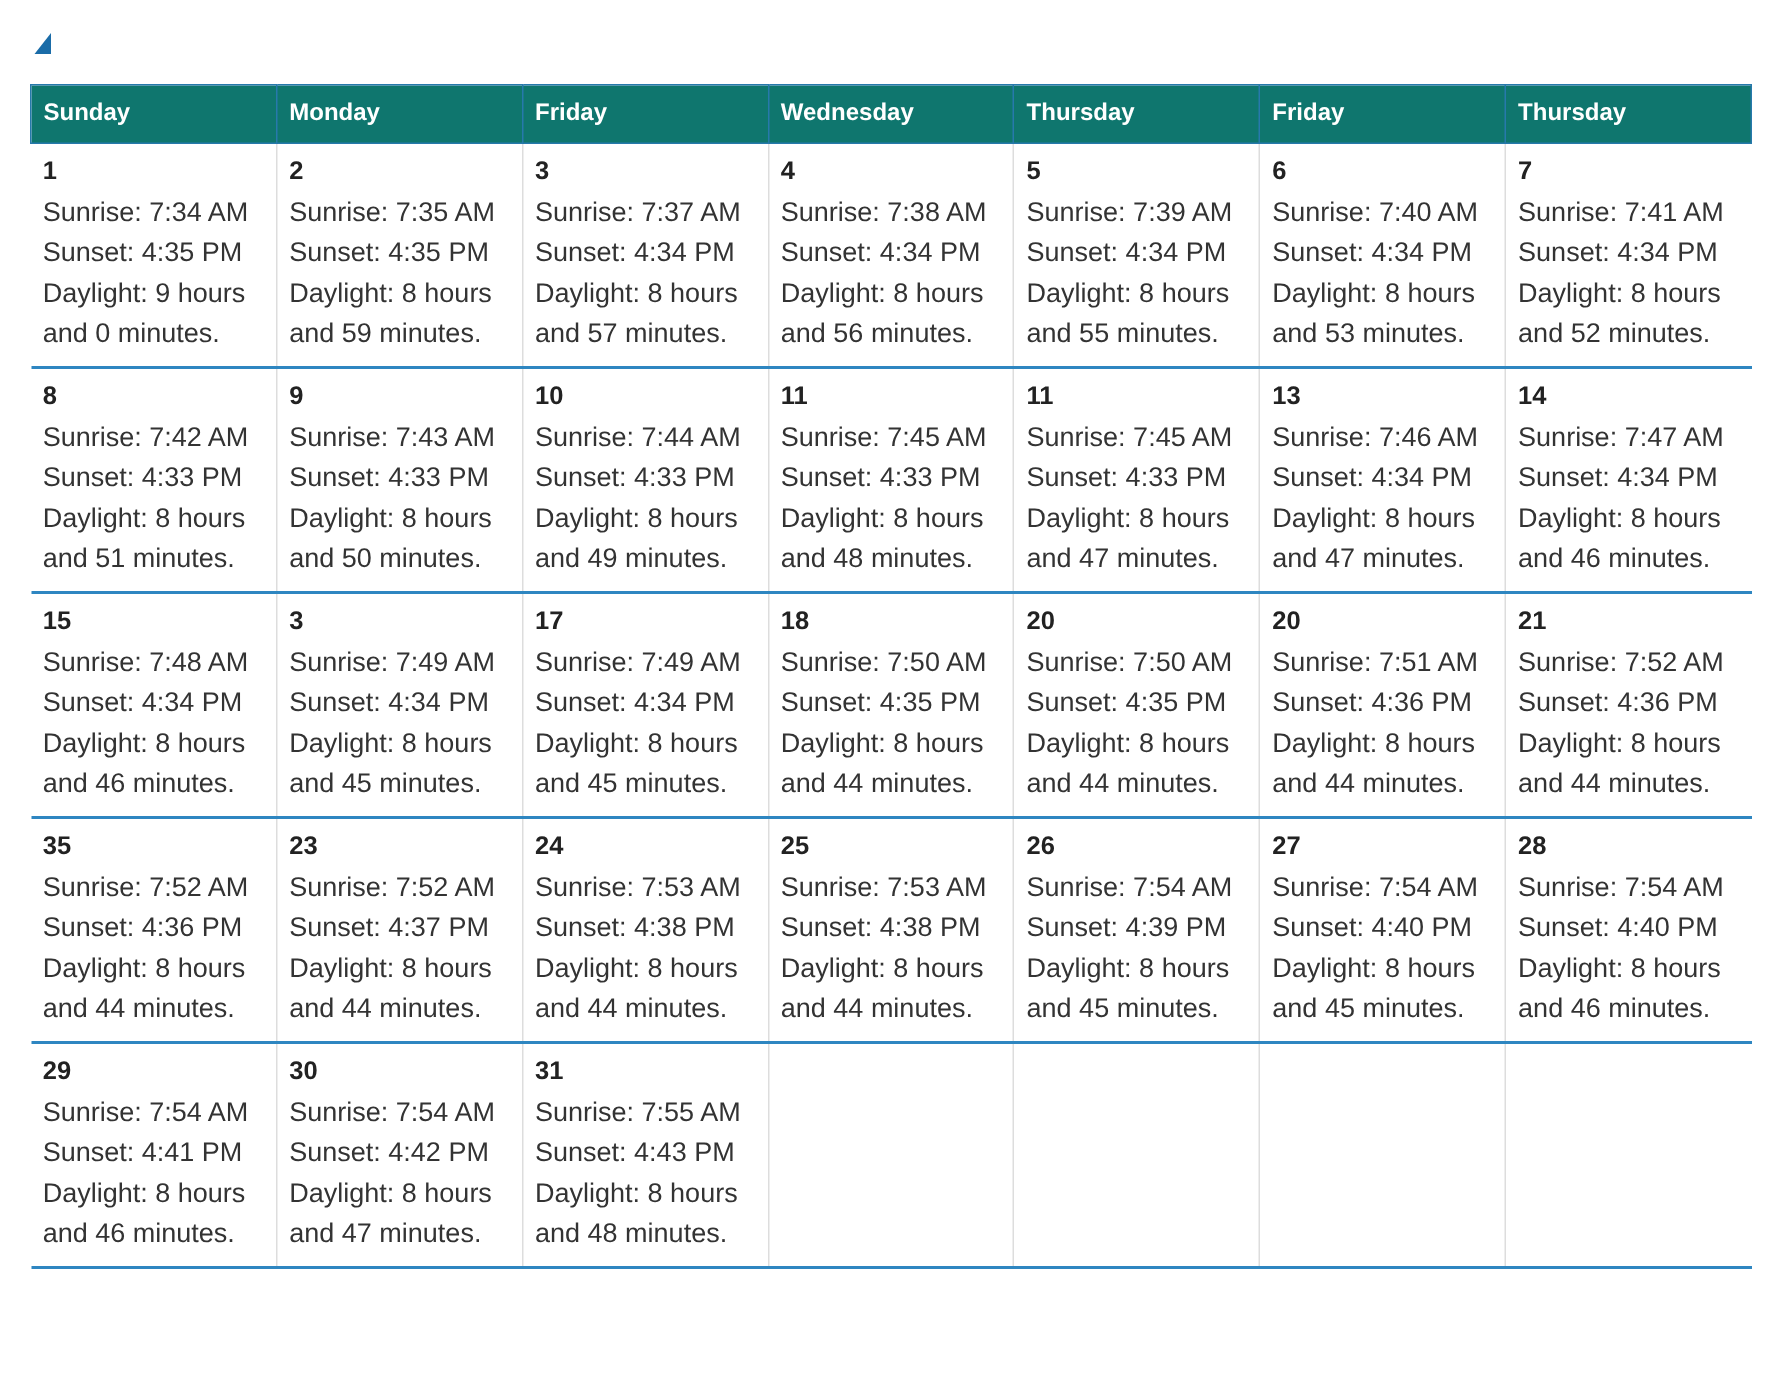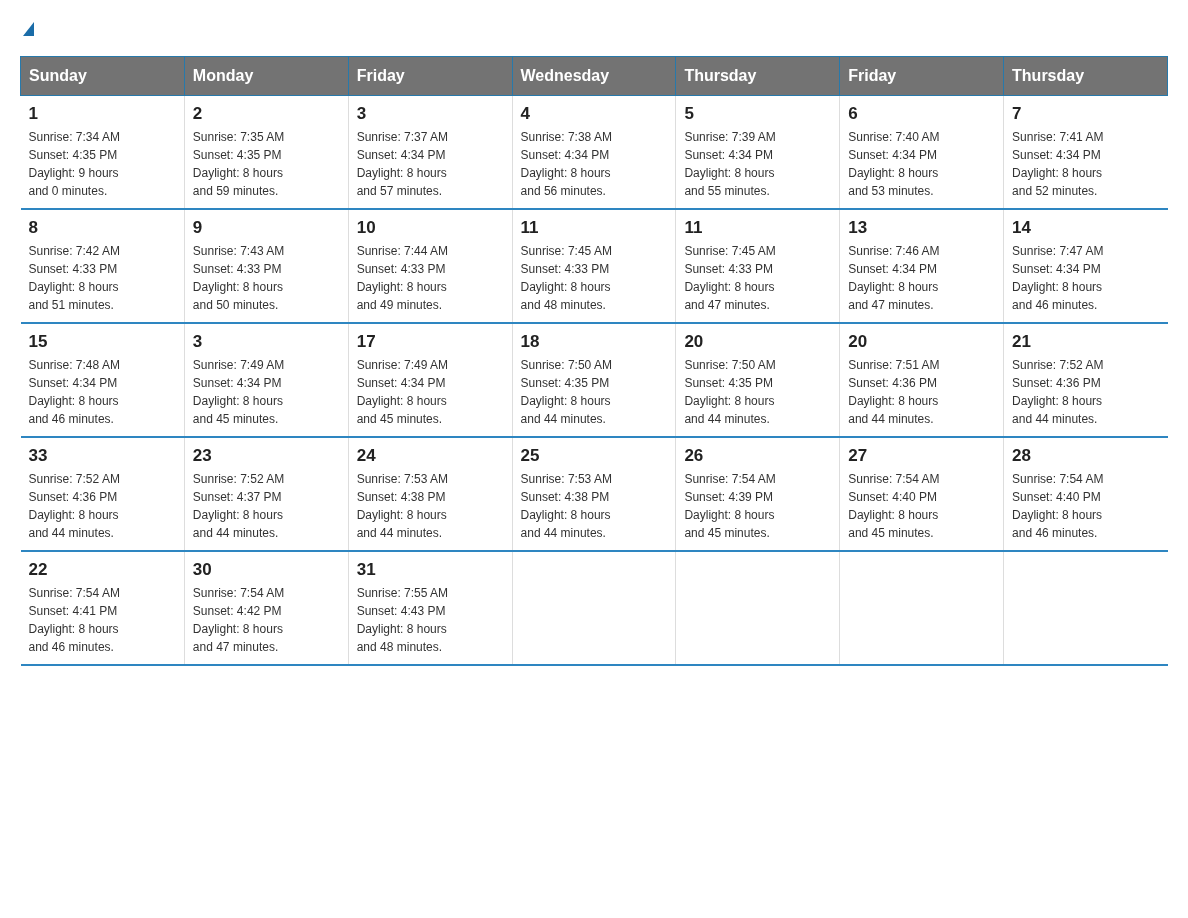--- a/index.html
+++ b/index.html
@@ -46,21 +46,21 @@
       font-size: 22px;
       color: #555;
       margin-top: 4px;
     }
     table {
       width: 100%;
       border-collapse: collapse;
       table-layout: fixed;
     }
     thead tr {
-      background-color: #737373;
+      background-color: #0f766e;
       margin-left: 24px;
     }
     thead th {
       color: #fff;
       font-size: 16px;
       font-weight: bold;
       padding: 10px 8px;
       text-align: left;
       border: 1px solid #2779ab;
     }
@@ -80,21 +80,21 @@
       border-right: none;
     }
     .day-num {
       font-size: 17px;
       font-weight: bold;
       color: #222;
       display: block;
       margin-bottom: 4px;
     }
     .day-info {
-      font-size: 12px;
+      font-size: 18px;
       line-height: 1.5;
       color: #333;
     }
     .empty-cell {
       background: #fff;
     }
   </style>
 </head>
 <body>
 
@@ -210,21 +210,21 @@
         <span class="day-num">20</span>
         <div class="day-info">Sunrise: 7:51 AM<br>Sunset: 4:36 PM<br>Daylight: 8 hours<br>and 44 minutes.</div>
       </td>
         <td>
         <span class="day-num">21</span>
         <div class="day-info">Sunrise: 7:52 AM<br>Sunset: 4:36 PM<br>Daylight: 8 hours<br>and 44 minutes.</div>
       </td>
       </tr>
       <tr>
         <td>
-        <span class="day-num">33</span>
+        <span class="day-num">35</span>
         <div class="day-info">Sunrise: 7:52 AM<br>Sunset: 4:36 PM<br>Daylight: 8 hours<br>and 44 minutes.</div>
       </td>
         <td>
         <span class="day-num">23</span>
         <div class="day-info">Sunrise: 7:52 AM<br>Sunset: 4:37 PM<br>Daylight: 8 hours<br>and 44 minutes.</div>
       </td>
         <td>
         <span class="day-num">24</span>
         <div class="day-info">Sunrise: 7:53 AM<br>Sunset: 4:38 PM<br>Daylight: 8 hours<br>and 44 minutes.</div>
       </td>
@@ -240,21 +240,21 @@
         <span class="day-num">27</span>
         <div class="day-info">Sunrise: 7:54 AM<br>Sunset: 4:40 PM<br>Daylight: 8 hours<br>and 45 minutes.</div>
       </td>
         <td>
         <span class="day-num">28</span>
         <div class="day-info">Sunrise: 7:54 AM<br>Sunset: 4:40 PM<br>Daylight: 8 hours<br>and 46 minutes.</div>
       </td>
       </tr>
       <tr>
         <td>
-        <span class="day-num">22</span>
+        <span class="day-num">29</span>
         <div class="day-info">Sunrise: 7:54 AM<br>Sunset: 4:41 PM<br>Daylight: 8 hours<br>and 46 minutes.</div>
       </td>
         <td>
         <span class="day-num">30</span>
         <div class="day-info">Sunrise: 7:54 AM<br>Sunset: 4:42 PM<br>Daylight: 8 hours<br>and 47 minutes.</div>
       </td>
         <td>
         <span class="day-num">31</span>
         <div class="day-info">Sunrise: 7:55 AM<br>Sunset: 4:43 PM<br>Daylight: 8 hours<br>and 48 minutes.</div>
       </td>

